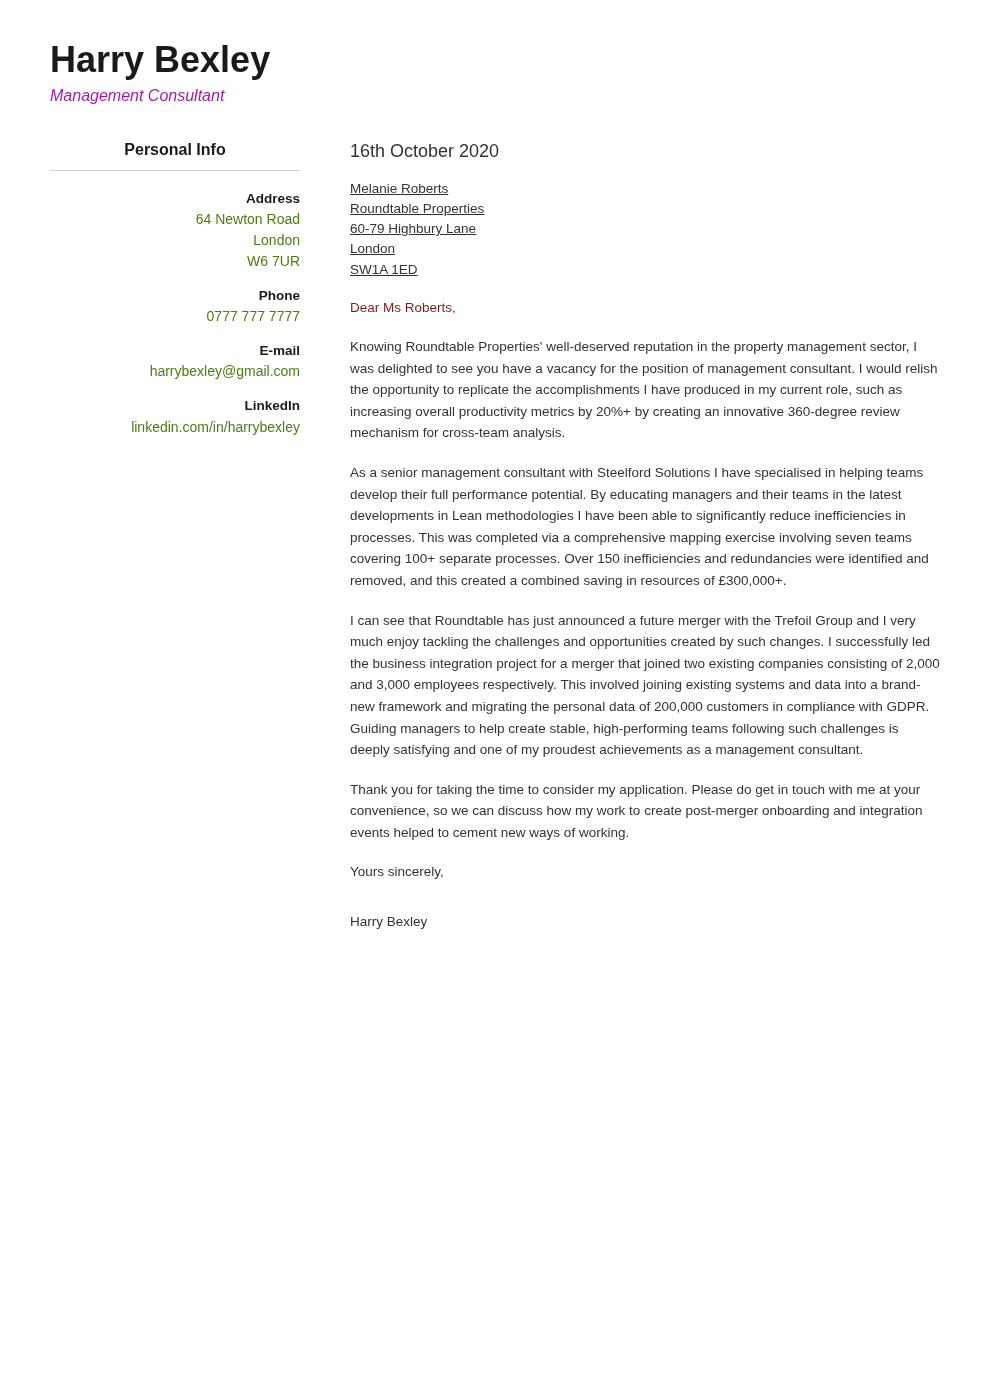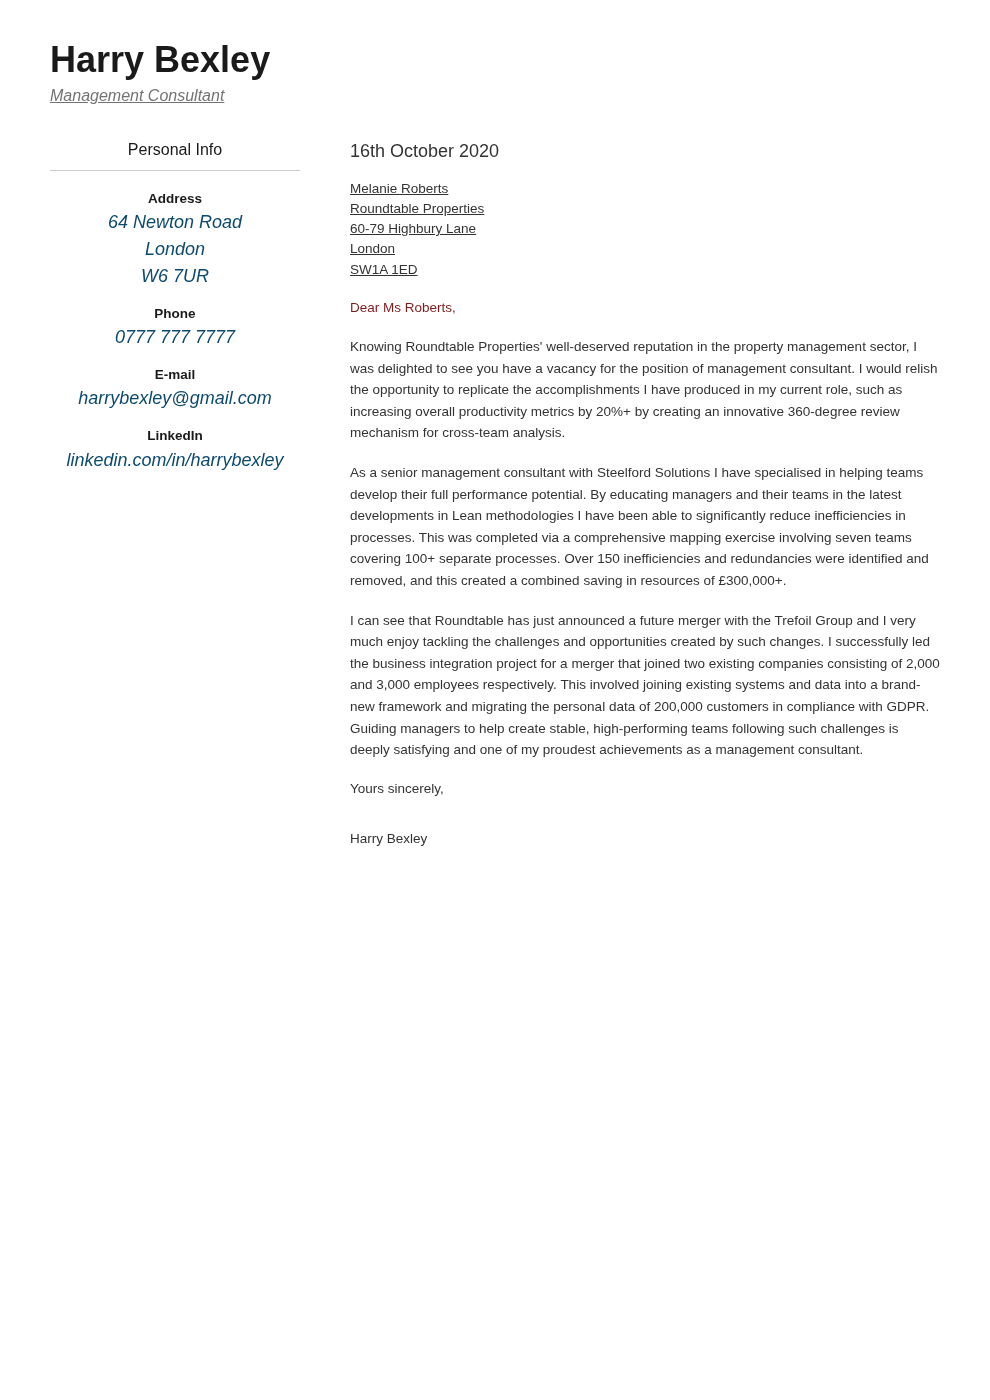--- a/index.html
+++ b/index.html
@@ -30,69 +30,67 @@
     .header-name {
       font-size: 36px;
       font-weight: 900;
       color: #1a1a1a;
       line-height: 1.1;
     }
 
     .header-title {
       font-style: italic;
       font-size: 16px;
-      color: #737373;
+      color: #a21caf;
       margin-top: 4px;
-      text-decoration: underline;
     }
 
     
     .main-content {
       display: flex;
       gap: 0;
     }
 
     
     .sidebar {
       width: 280px;
       flex-shrink: 0;
       padding-right: 30px;
     }
 
     .sidebar-section-title {
       font-size: 16px;
-      font-weight: 400;
+      font-weight: 700;
       text-align: center;
       margin-bottom: 8px;
       color: #1a1a1a;
     }
 
     .sidebar-divider {
       border: none;
       border-top: 1px solid #ccc;
       margin-bottom: 18px;
     }
 
     .info-block {
       margin-bottom: 14px;
-      text-align: center;
+      text-align: right;
     }
 
     .info-label {
       font-weight: 700;
       font-size: 13.5px;
       color: #1a1a1a;
       display: block;
     }
 
     .info-value {
-      font-size: 18px;
-      color: #0c4a6e;
+      font-size: 14px;
+      color: #4d7c0f;
       display: block;
-      font-style: italic;
     }
 
     
     .letter-body {
       flex: 1;
       padding-left: 20px;
     }
 
     .letter-date {
       font-size: 18px;
@@ -185,20 +183,21 @@
         <span class="recipient-line">60-79 Highbury Lane</span>
         <span class="recipient-line">London</span>
         <span class="recipient-line">SW1A 1ED</span>
       </div>
 
       <div class="salutation">Dear Ms Roberts,</div>
 
       <p class="paragraph">Knowing Roundtable Properties' well-deserved reputation in the property management sector, I was delighted to see you have a vacancy for the position of management consultant. I would relish the opportunity to replicate the accomplishments I have produced in my current role, such as increasing overall productivity metrics by 20%+ by creating an innovative 360-degree review mechanism for cross-team analysis.</p>
       <p class="paragraph">As a senior management consultant with Steelford Solutions I have specialised in helping teams develop their full performance potential. By educating managers and their teams in the latest developments in Lean methodologies I have been able to significantly reduce inefficiencies in processes. This was completed via a comprehensive mapping exercise involving seven teams covering 100+ separate processes. Over 150 inefficiencies and redundancies were identified and removed, and this created a combined saving in resources of £300,000+.</p>
       <p class="paragraph">I can see that Roundtable has just announced a future merger with the Trefoil Group and I very much enjoy tackling the challenges and opportunities created by such changes. I successfully led the business integration project for a merger that joined two existing companies consisting of 2,000 and 3,000 employees respectively. This involved joining existing systems and data into a brand-new framework and migrating the personal data of 200,000 customers in compliance with GDPR. Guiding managers to help create stable, high-performing teams following such challenges is deeply satisfying and one of my proudest achievements as a management consultant.</p>
+      <p class="paragraph">Thank you for taking the time to consider my application. Please do get in touch with me at your convenience, so we can discuss how my work to create post-merger onboarding and integration events helped to cement new ways of working.</p>
 
       <div class="closing">Yours sincerely,</div>
 
       <div class="signature">Harry Bexley</div>
 
     </div>
   </div>
 </div>
 
 </body></html>

